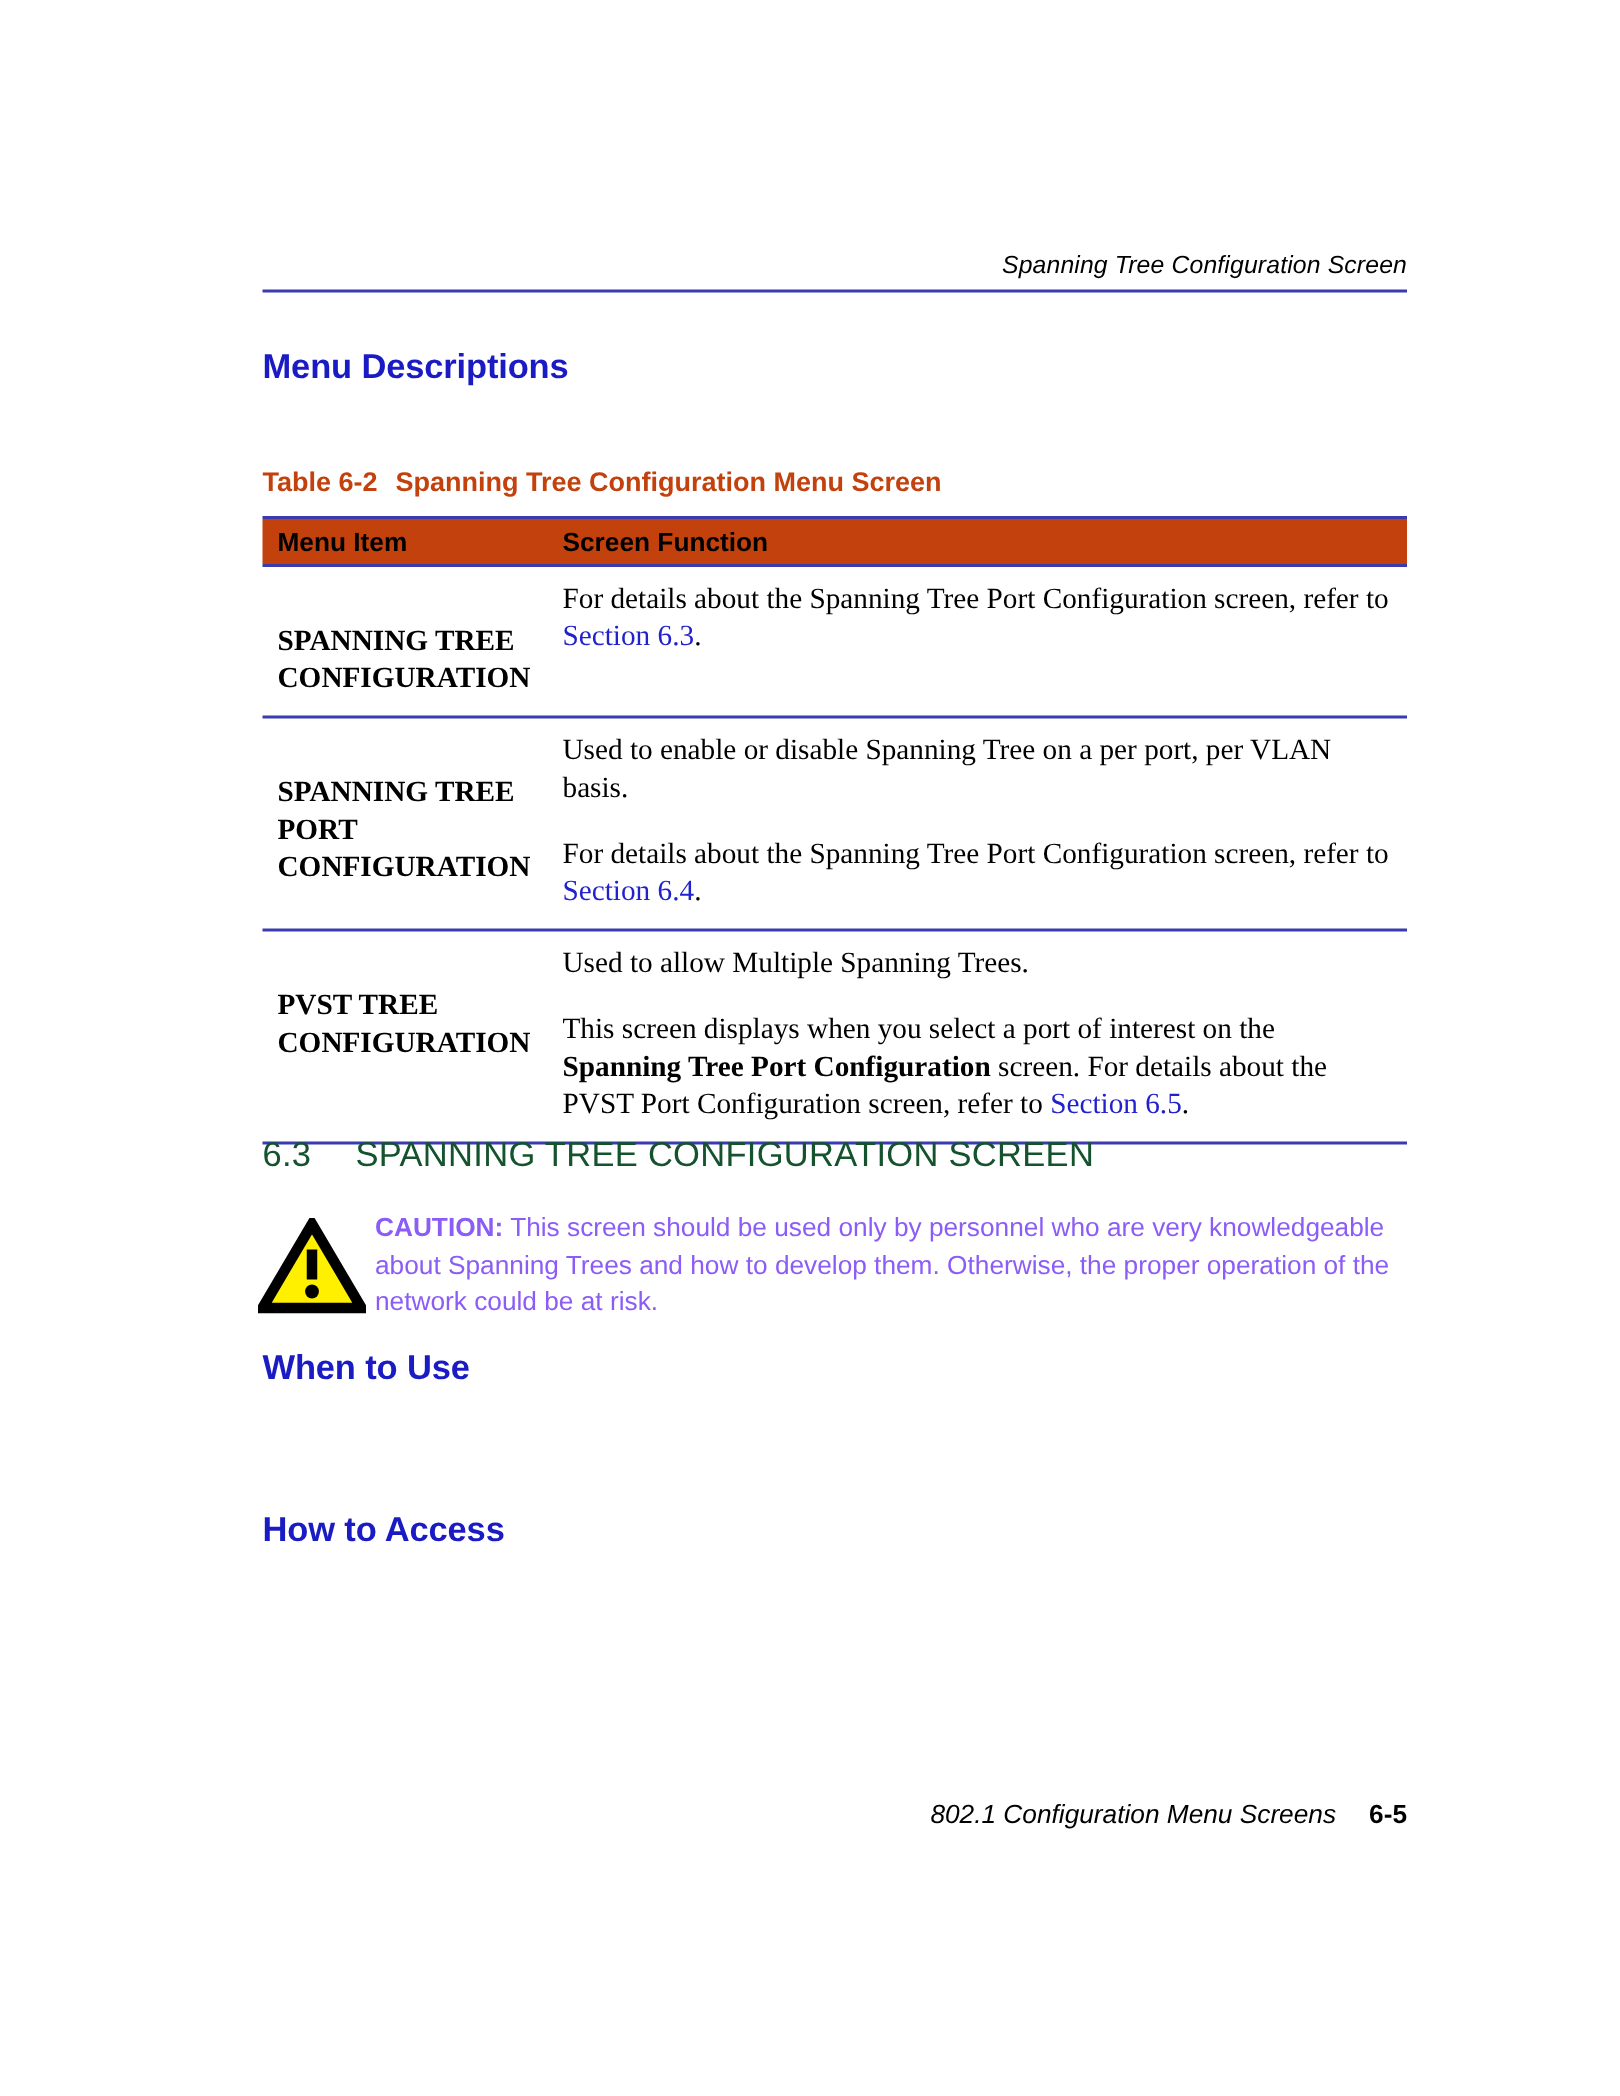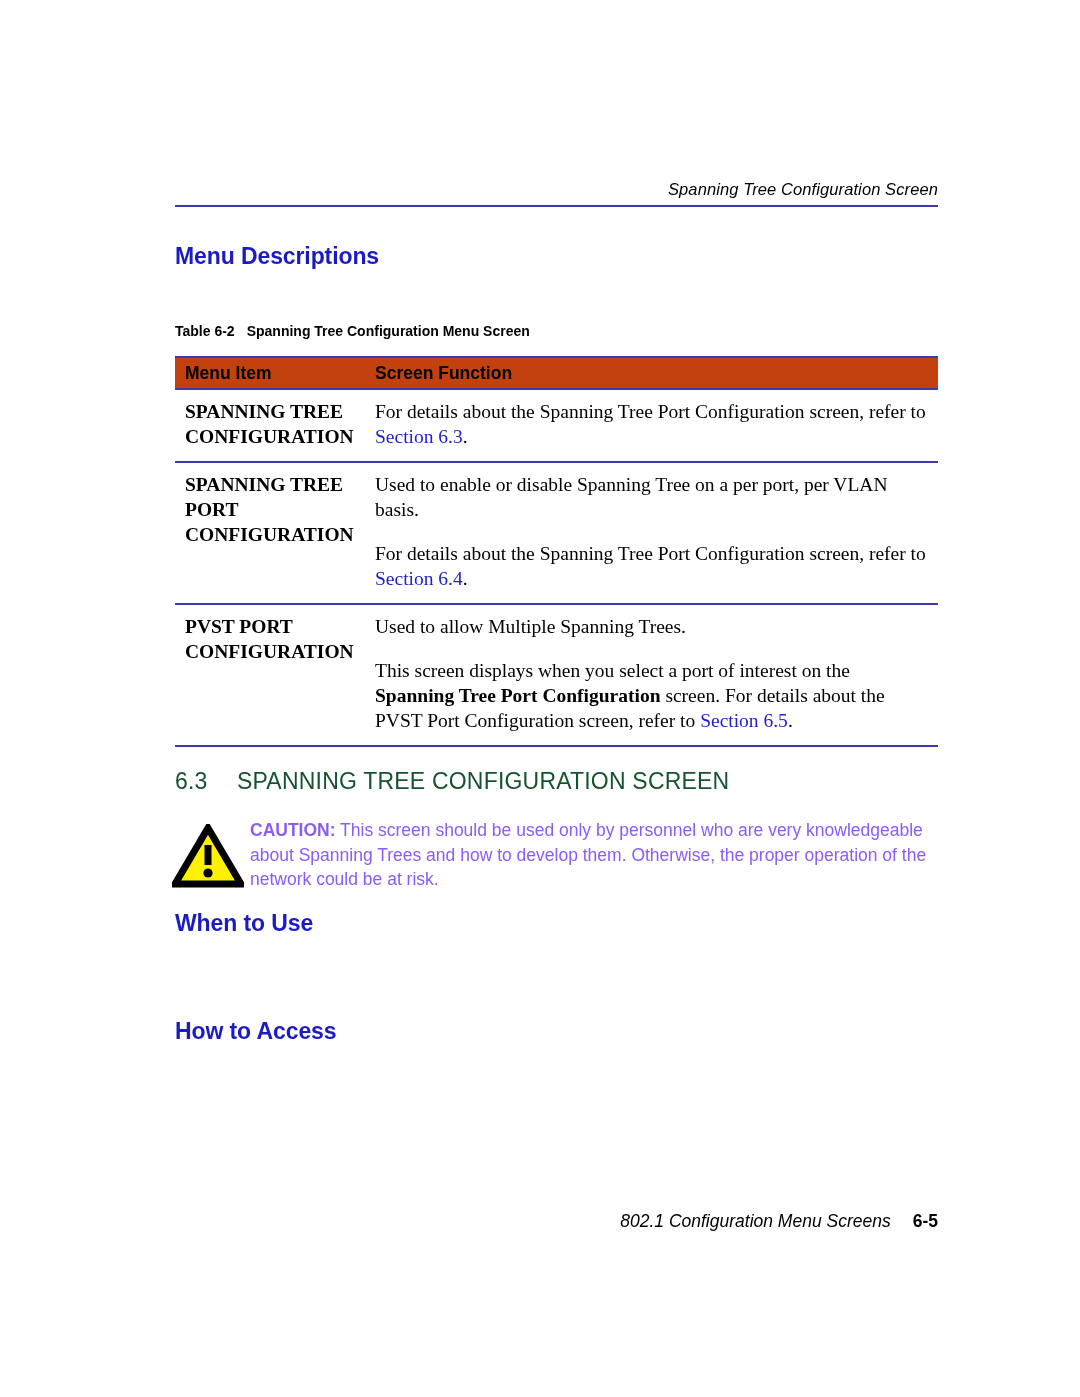--- a/index.html
+++ b/index.html
@@ -11,21 +11,21 @@
     width: 1080px;
     height: 1397px;
     position: relative;
     font-family: "Liberation Serif", "DejaVu Serif", serif;
     color: #000000;
     overflow: hidden;
   }
 
   .page {
     position: absolute;
-    left: 0; top: 12px;
+    left: 0; top: 0;
     width: 1080px;
     height: 1359px;
   }
 
   
   .running-header {
     position: absolute;
     left: 175px;
     top: 168px;
     width: 763px;
@@ -77,22 +77,22 @@
     color: #2222cc;
   }
 
   
   .table-caption {
     position: absolute;
     left: 175px;
     top: 311px;
     font-family: "Liberation Sans", "DejaVu Sans", sans-serif;
     font-weight: bold;
-    font-size: 14px;
-    color: #000000;
+    font-size: 18px;
+    color: #c2410c;
     white-space: nowrap;
   }
   .table-caption .cap-num { margin-right: 12px; }
 
   
   .tbl {
     position: absolute;
     left: 175px;
     top: 344px;
     width: 763px;
@@ -132,20 +132,21 @@
   .cell-item {
     width: 200px;
     flex: 0 0 200px;
     padding-left: 10px;
     box-sizing: border-box;
     font-family: "Liberation Serif", "DejaVu Serif", serif;
     font-weight: bold;
     font-size: 19.5px;
     line-height: 25px;
     color: #000000;
+    margin-top: 28px;
   }
   .cell-func {
     flex: 1 1 auto;
     padding-right: 6px;
     font-family: "Liberation Serif", "DejaVu Serif", serif;
     font-size: 19.5px;
     line-height: 25px;
     color: #000000;
   }
   .cell-func p {
@@ -247,21 +248,21 @@
     <div class="trow">
       <div class="cell-item">SPANNING TREE PORT CONFIGURATION</div>
       <div class="cell-func">
         <p>Used to enable or disable Spanning Tree on a per port, per VLAN basis.</p>
         <p><span>For details about the Spanning Tree Port Configuration screen, refer to </span><span class="link">Section 6.4</span><span>.</span></p>
       </div>
     </div>
     <div class="rule-mid"></div>
 
     <div class="trow">
-      <div class="cell-item">PVST PORT CONFIGURATION</div>
+      <div class="cell-item">PVST TREE CONFIGURATION</div>
       <div class="cell-func">
         <p>Used to allow Multiple Spanning Trees.</p>
         <p><span>This screen displays when you select a port of interest on the </span><b>Spanning Tree Port Configuration</b><span> screen. For details about the PVST Port Configuration screen, refer to </span><span class="link">Section 6.5</span><span>.</span></p>
       </div>
     </div>
     <div class="rule-bottom"></div>
   </div>
 
   <div class="h-section"><span class="sec-num">6.3</span><span>SPANNING TREE CONFIGURATION SCREEN</span></div>
 

